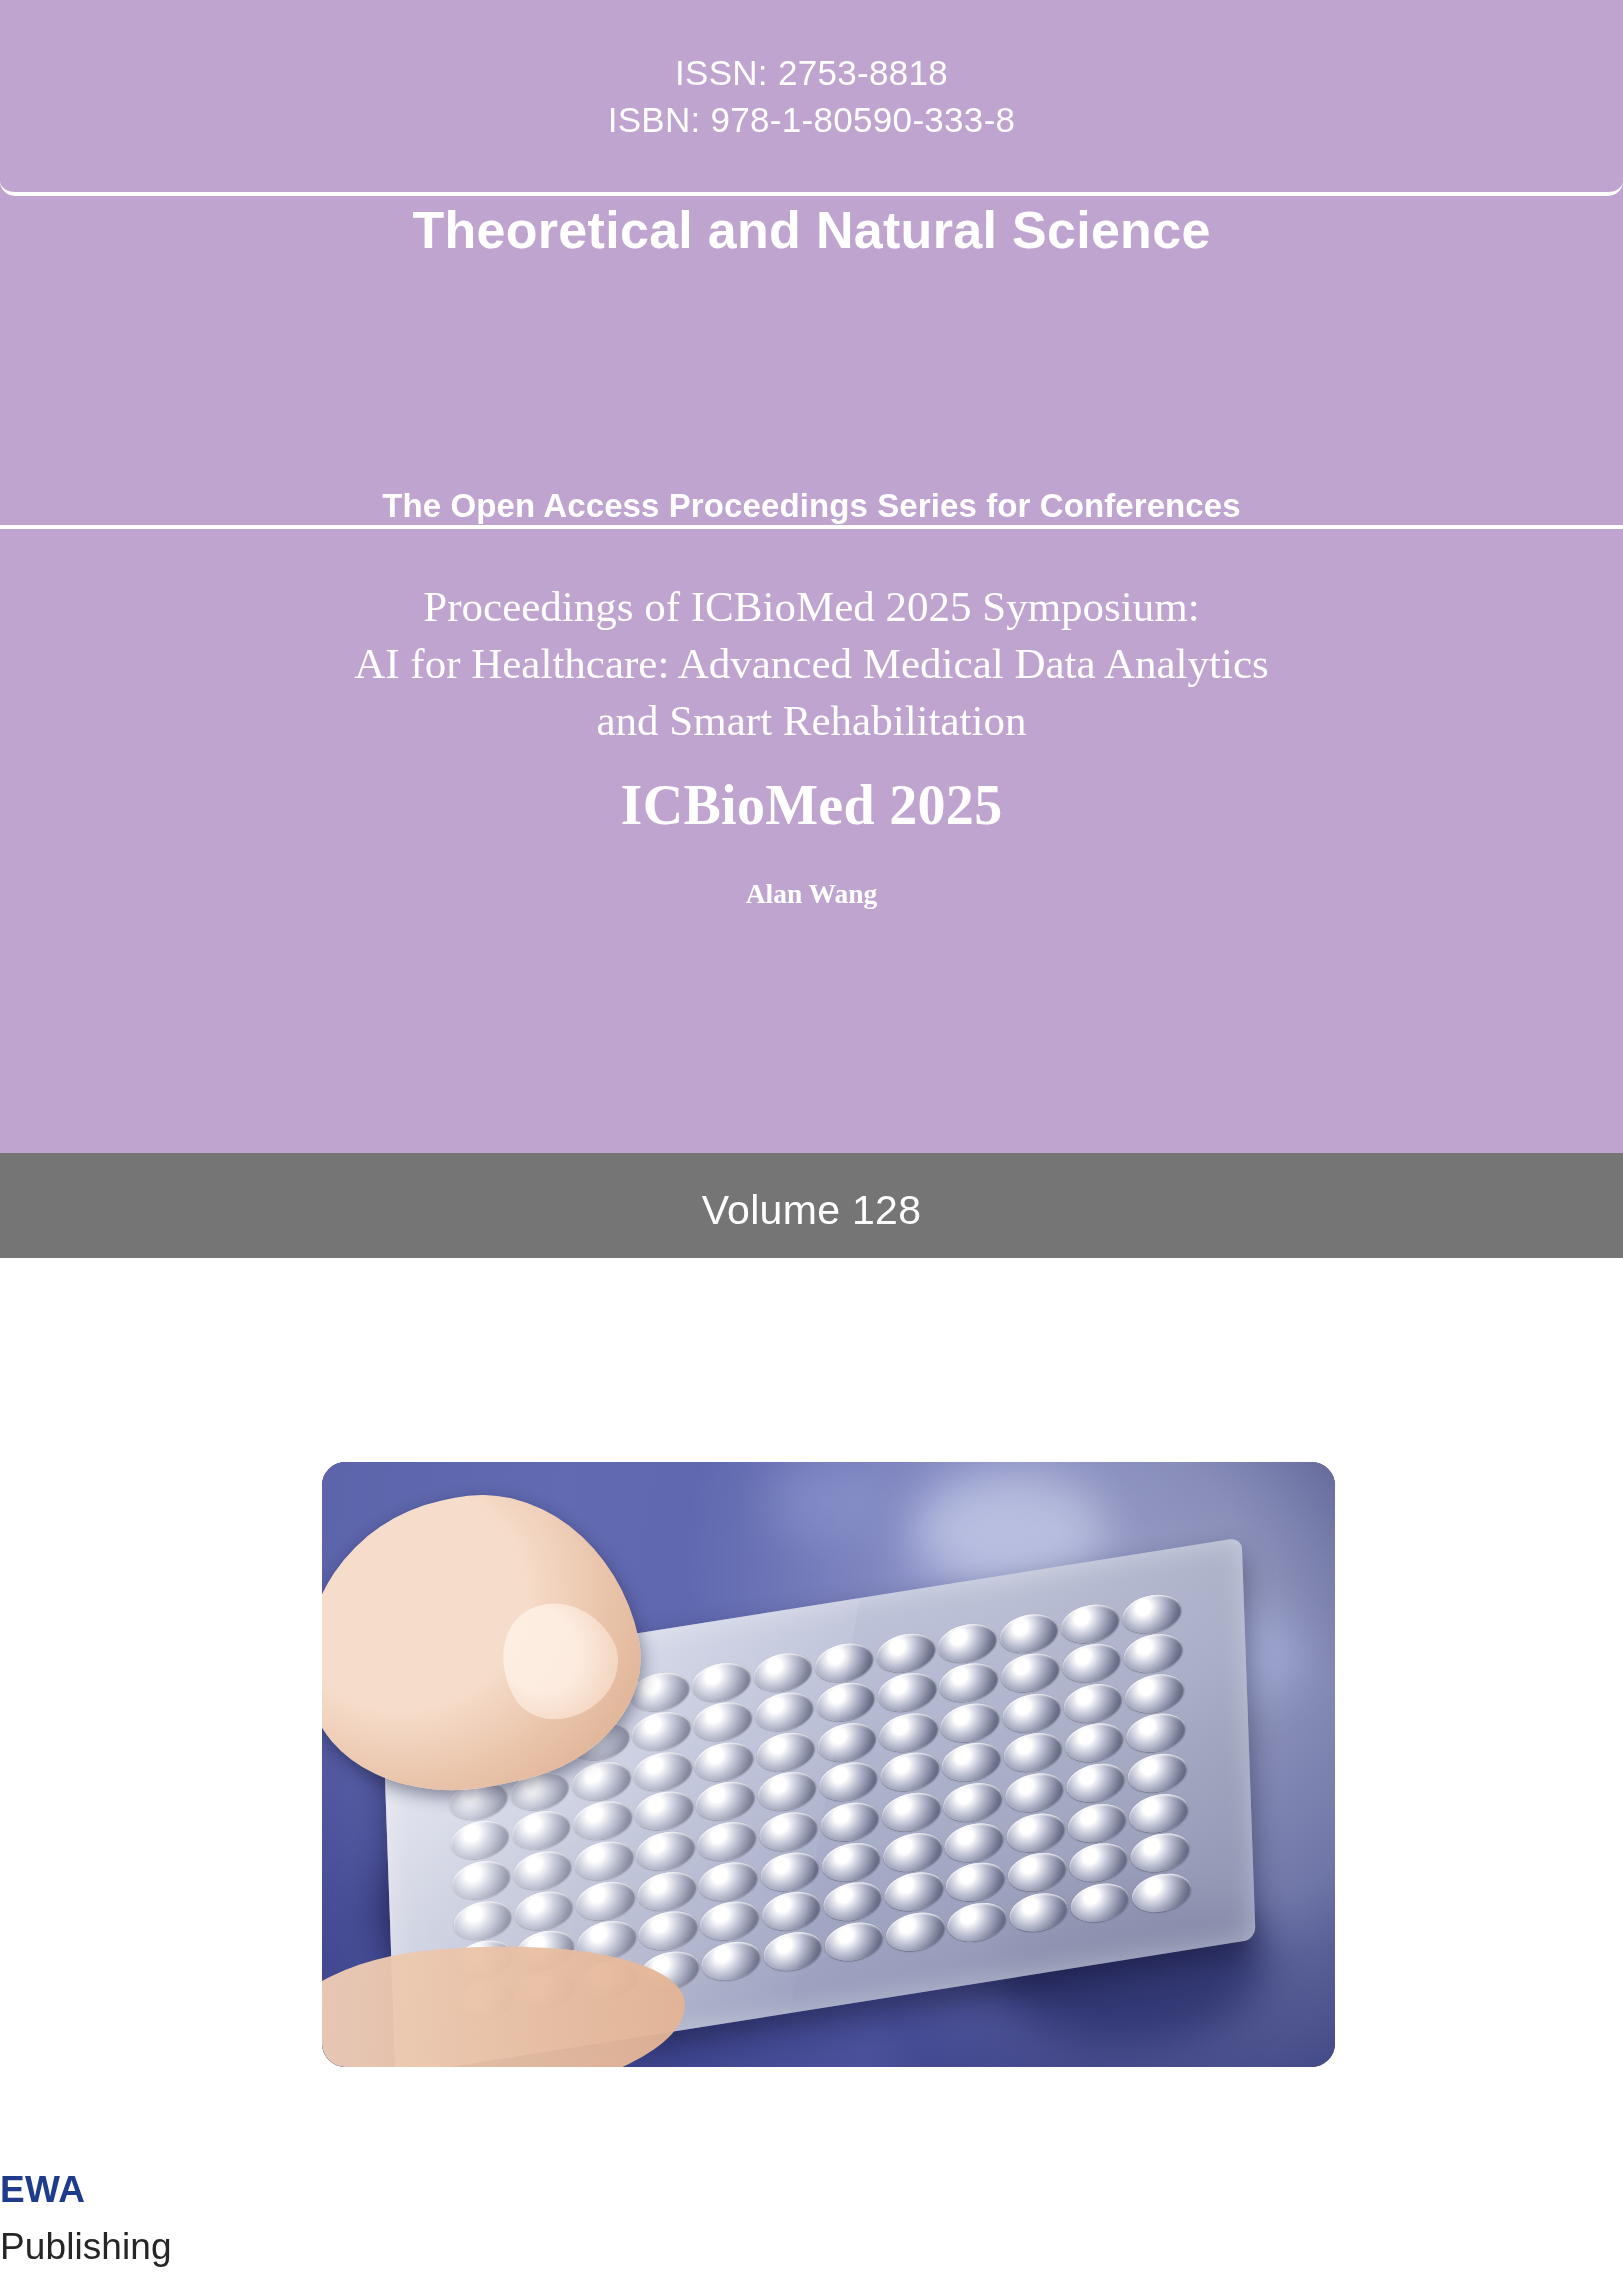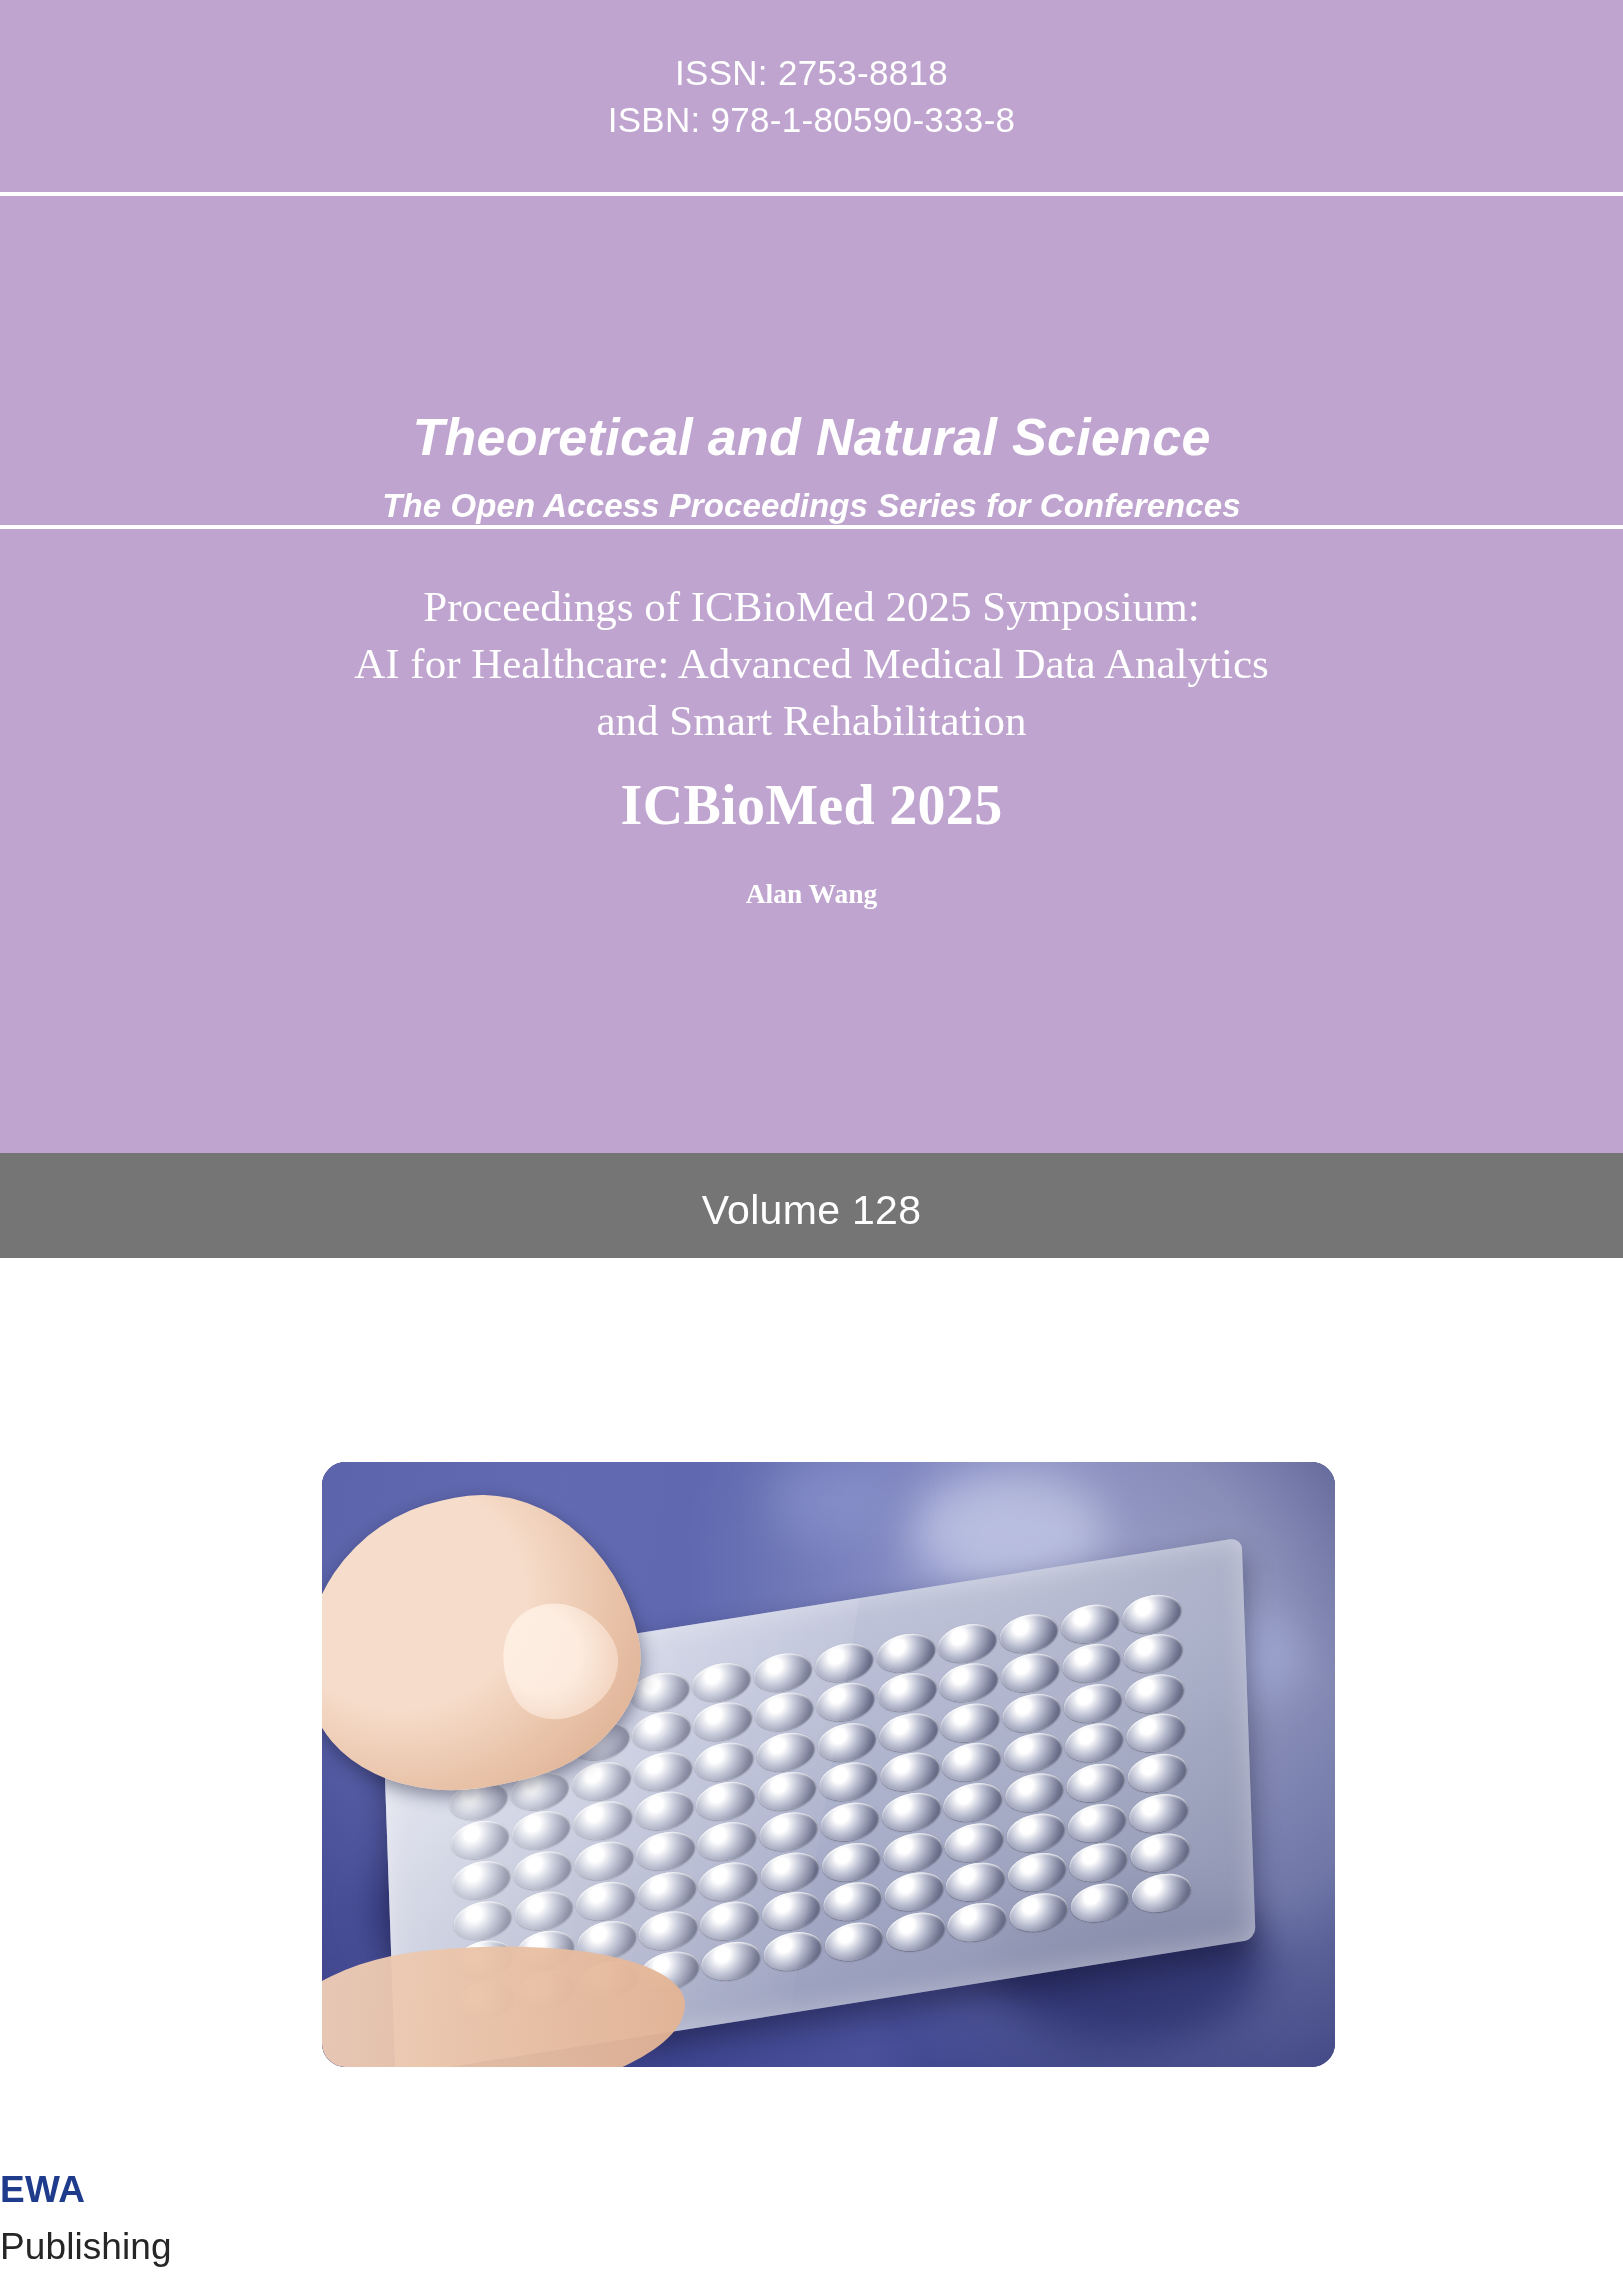--- a/index.html
+++ b/index.html
@@ -39,42 +39,42 @@
     top: 0;
     width: 1623px;
     height: 196px;
     box-sizing: border-box;
     border-bottom: 4.6px solid #ffffff;
     display: flex;
     flex-direction: column;
     align-items: center;
     justify-content: center;
     gap: 5.2px;
+    border-radius: 15px;
   }
   .issn-line {
     color: #ffffff;
     font-size: 35px;
     line-height: 1.18;
     letter-spacing: 0.3px;
     white-space: nowrap;
   }
 
   .series-area {
     position: absolute;
     left: 0;
     top: 200px;
     width: 1623px;
     height: 329px;
     box-sizing: border-box;
     border-bottom: 4.6px solid #ffffff;
     display: flex;
     flex-direction: column;
     align-items: center;
-    justify-content: flex-end;
-    font-style: italic;
+    justify-content: space-between;
   }
   .series-title {
     color: #ffffff;
     font-size: 52px;
     font-weight: bold;
     letter-spacing: 0.3px;
     white-space: nowrap;
     margin-bottom: 19.6px;
   }
   .series-sub {

